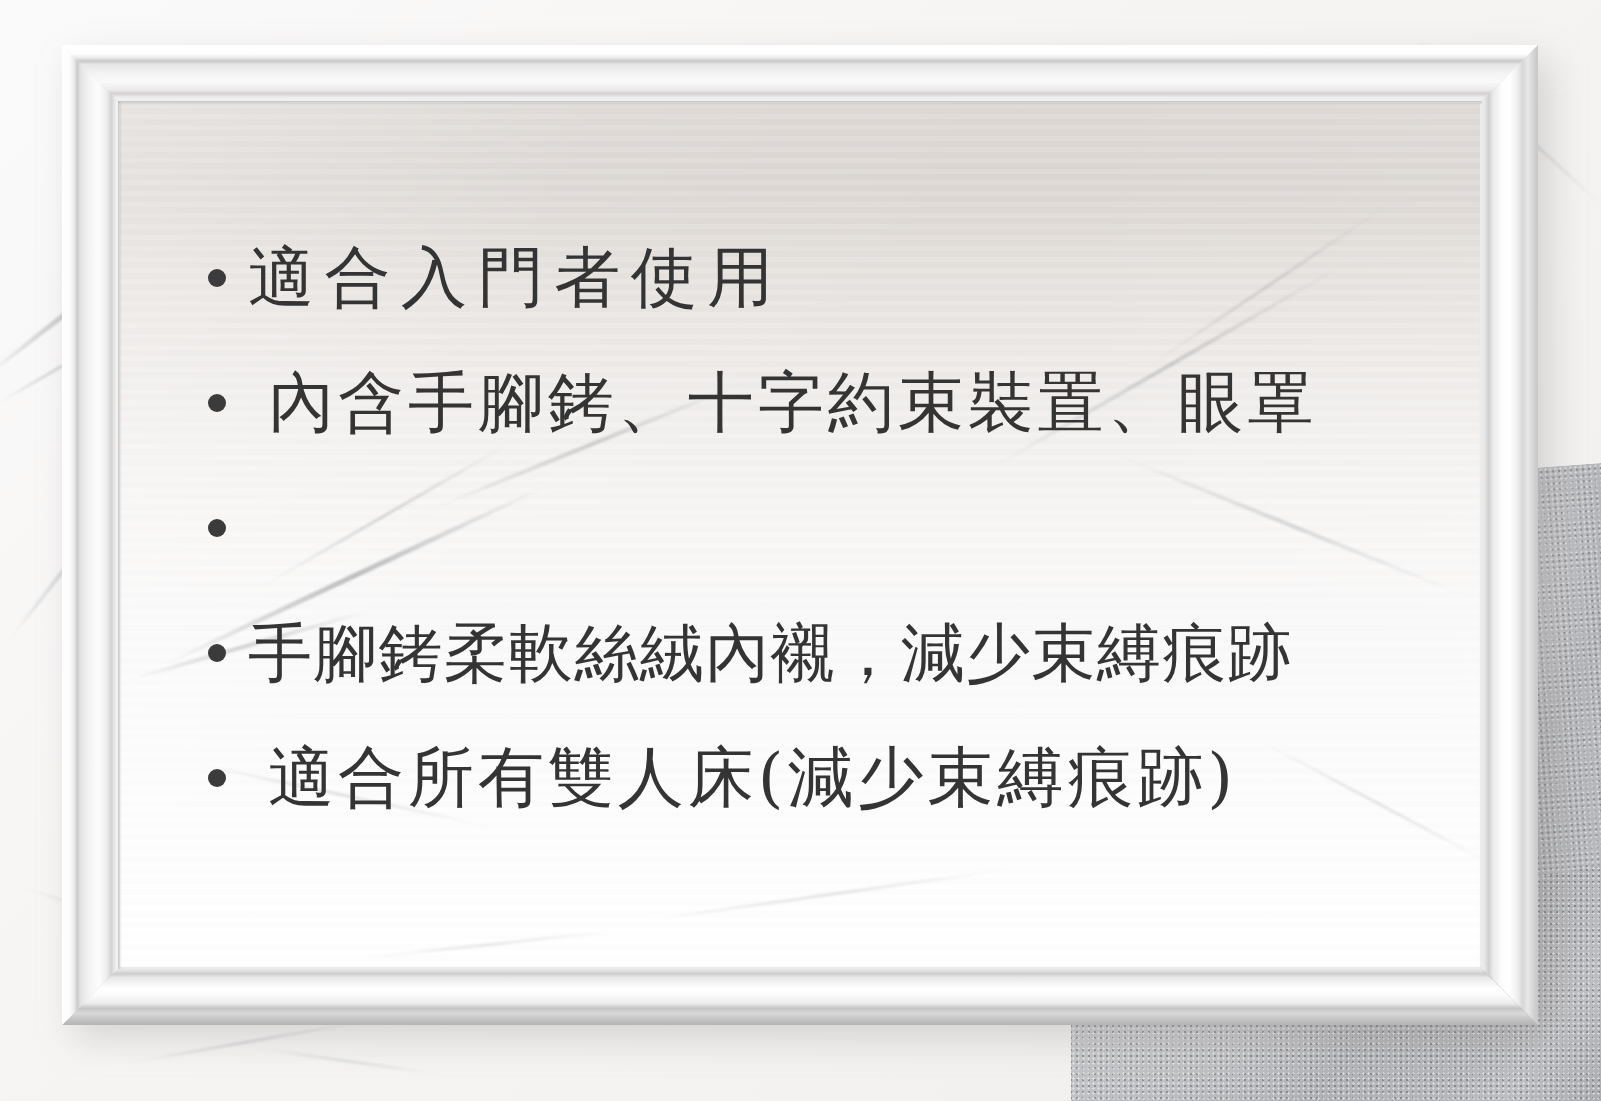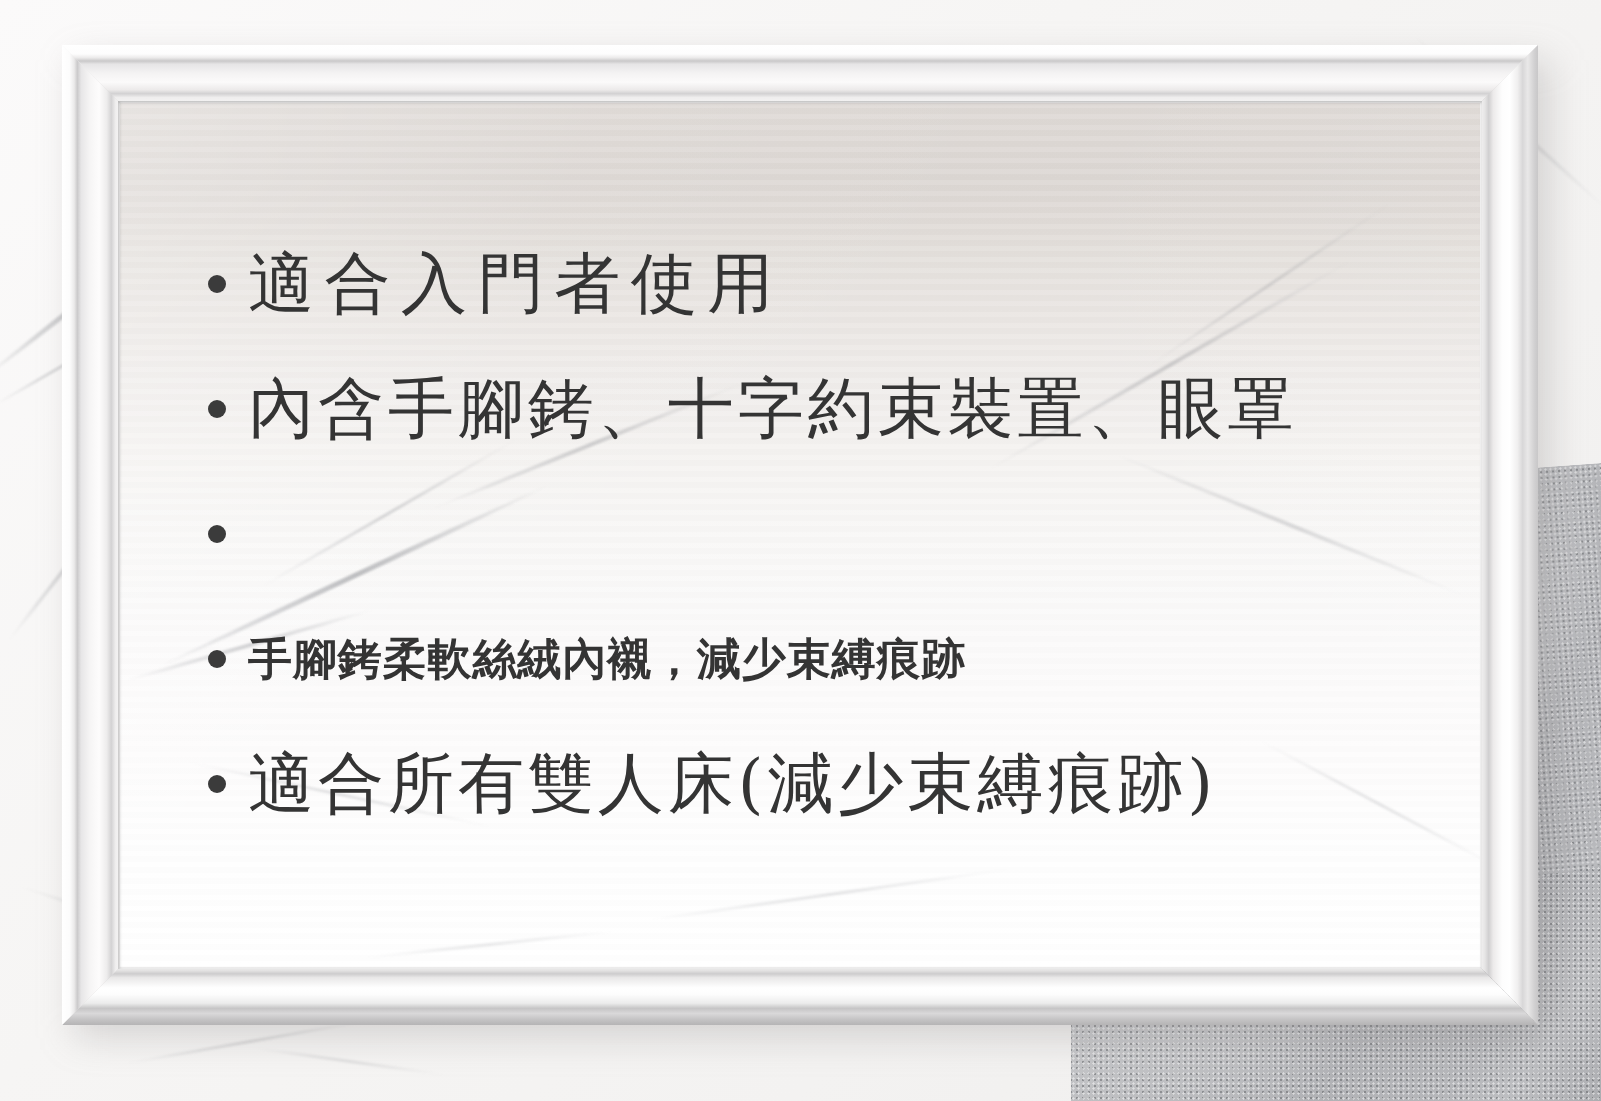--- a/index.html
+++ b/index.html
@@ -213,21 +213,21 @@
       rgba(255,255,255,0.30) 0%,
       rgba(255,255,255,0.06) 28%,
       rgba(255,255,255,0) 55%,
       rgba(255,255,255,0.10) 100%);
   }
 
   
   #bullet-list {
     position: absolute;
     left: 88px;
-    top: 118px;
+    top: 112px;
     right: 10px;
   }
   .bullet-row {
     display: flex;
     align-items: center;
     height: 125px;
   }
   .bullet-dot {
     width: 18px;
     height: 18px;
@@ -237,22 +237,22 @@
     margin-right: 22px;
   }
   .bullet-text {
     font-family: "DejaVu Serif", "Liberation Serif", serif;
     font-size: 66px;
     line-height: 1;
     color: #343434;
     letter-spacing: 0.16em;
     white-space: nowrap;
   }
-  .bullet-text.tight { letter-spacing: 0.06em; }
-  .bullet-text.tighter { letter-spacing: 0.02em; font-size: 44px; font-weight: bold; }
+  .bullet-text.tight { letter-spacing: 0.06em; margin-left: 20px; }
+  .bullet-text.tighter { letter-spacing: 0.02em; font-size: 64px; }
 </style>
 </head>
 <body>
 
 <div id="stage">
 
   <div class="table-surface">
     <div class="table-vein tv1"></div>
     <div class="table-vein tv1b"></div>
     <div class="table-vein tv2"></div>

